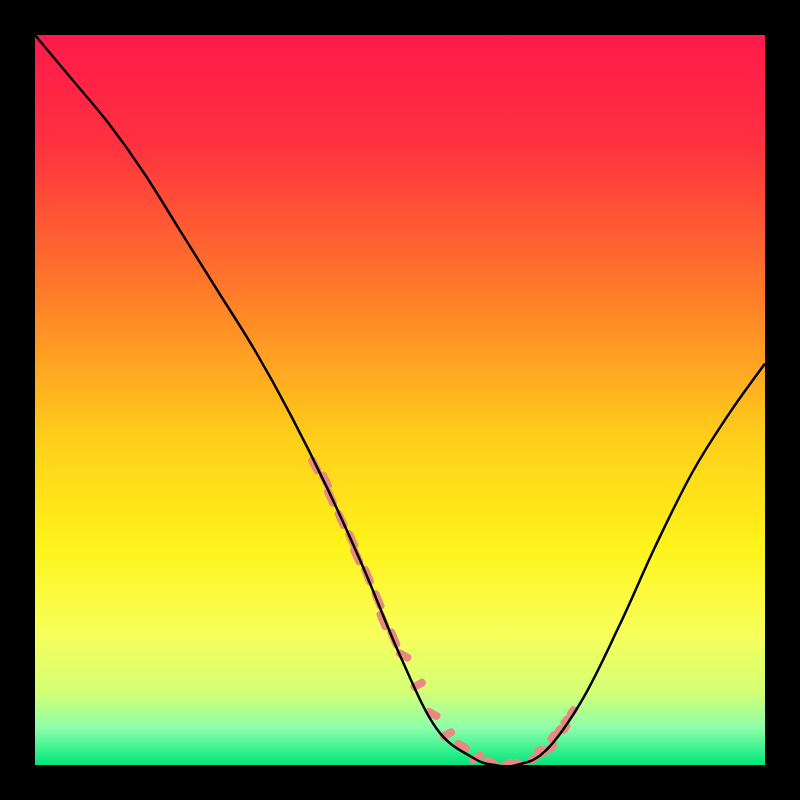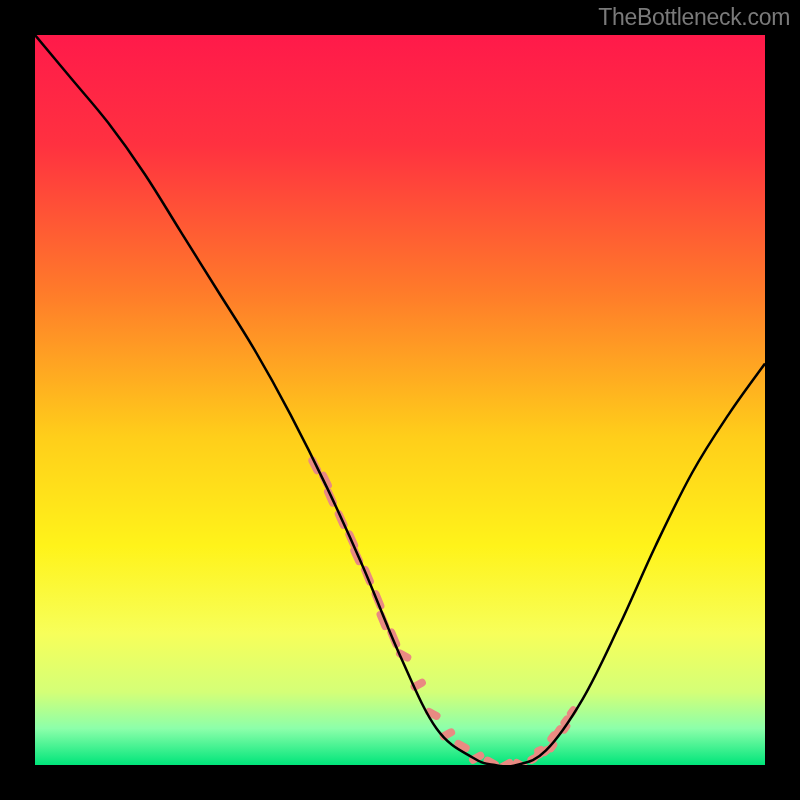--- a/index.html
+++ b/index.html
@@ -34,21 +34,20 @@
     height: 730px;
   }
   .plot svg {
     display: block;
   }
 </style>
 </head>
 <body>
 
 <div class="outer">
-  <div class="attribution">TheBottleneck.com</div>
 
   <div class="plot">
     <svg id="chart-svg" width="730" height="730" viewBox="0 0 730 730">
       <defs>
         <linearGradient id="bg-grad" x1="0" y1="0" x2="0" y2="1">
             <stop offset="0%" stop-color="#ff1a4a"></stop>
             <stop offset="15%" stop-color="#ff3140"></stop>
             <stop offset="35%" stop-color="#ff7a2a"></stop>
             <stop offset="55.00000000000001%" stop-color="#ffce1a"></stop>
             <stop offset="70%" stop-color="#fff31a"></stop>

